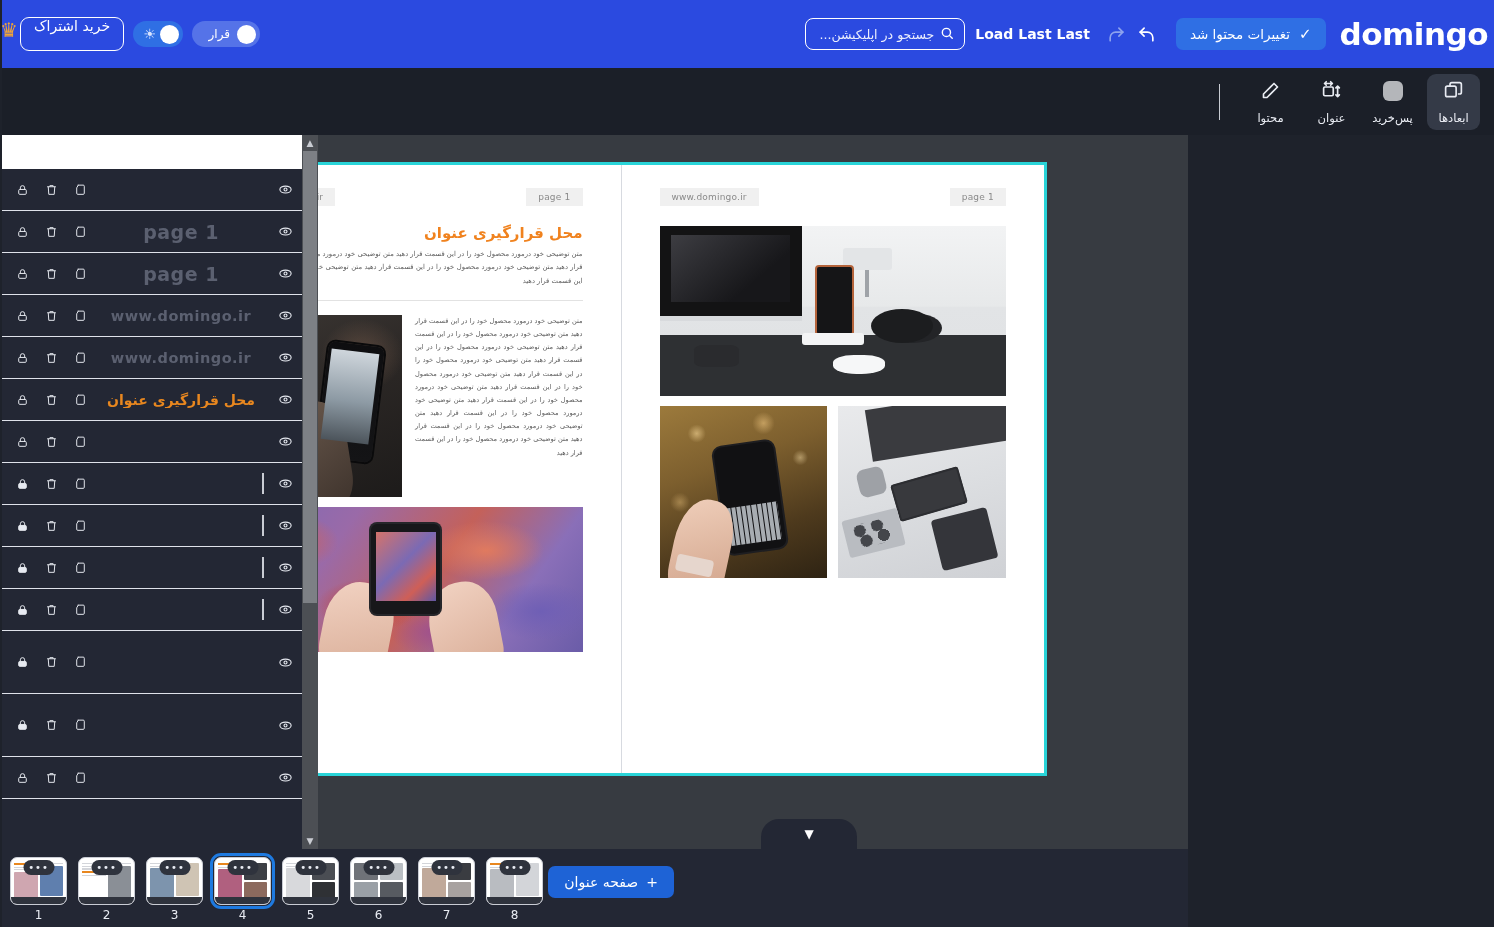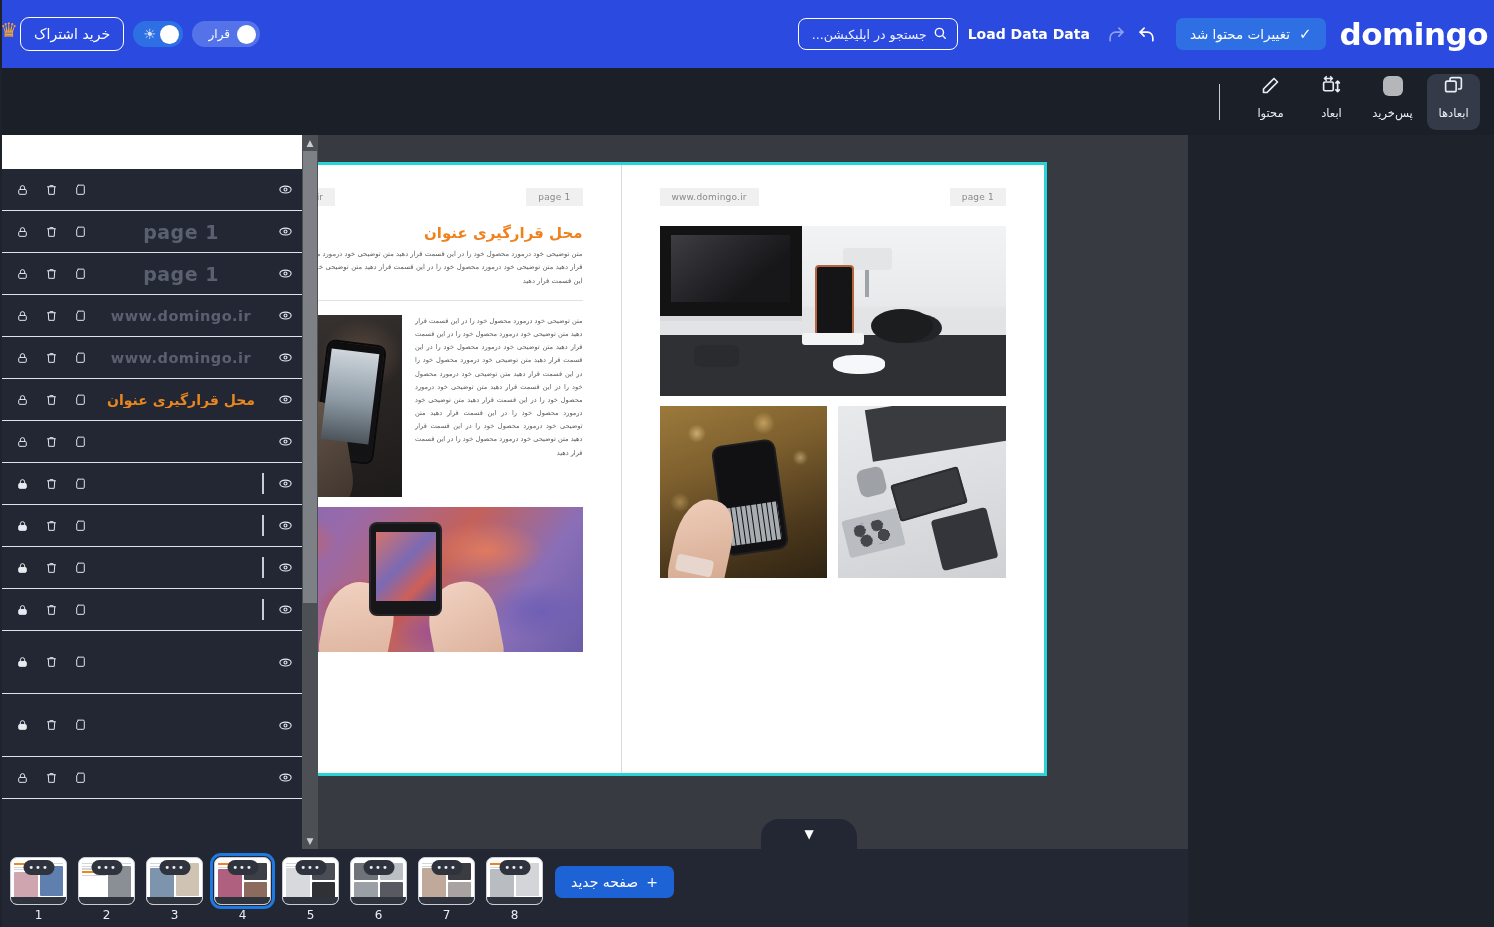--- a/index.html
+++ b/index.html
@@ -109,21 +109,21 @@
   .toggle-theme .knob {
     width: 19px; height: 19px; border-radius: 50%;
     background: #ffffff; flex: none;
   }
   .toggle-theme .sun { color: #d8e4ff; font-size: 14px; line-height: 1; }
 
   .subscribe {
     height: 34px;
     border: 1.5px solid #ffffff;
     border-radius: 9px;
-    display: flex; align-items: center;
+    display: flex; align-items: flex-end;
     gap: 7px;
     padding: 16px 13px;
     color: #ffffff;
     font-size: 14px;
     white-space: nowrap;
     cursor: pointer;
   }
   .crown {
     position: absolute;
     left: -2px; top: 18px;
@@ -137,21 +137,21 @@
     width: 1494px; height: 67px;
     background: #1b1f28;
     display: flex; align-items: center;
     direction: rtl;
     padding-right: 16px;
   }
   .tool {
     width: 53px; height: 56px;
     border-radius: 9px;
     display: flex; flex-direction: column;
-    align-items: center; 
+    align-items: center; justify-content: center;
     gap: 8px;
     color: #e9ecf3;
     cursor: pointer;
     margin-left: 8px;
   }
   .tool.active { background: #343a47; }
   .tool .tglyph { height: 24px; display: flex; align-items: center; }
   .tool .tlabel { font-size: 11.5px; }
   .tool .circ { width: 20px; height: 20px; border-radius: 6px; background: #b4b6ba; }
   .tool-div {
@@ -664,21 +664,21 @@
       <path d="M20 20v-4a7 7 0 0 0-7-7H4"></path>
     </svg>
   </div>
   <div class="icon-btn dim">
     <svg width="19" height="19" viewBox="0 0 24 24" fill="none" stroke="currentColor" stroke-width="2.1" stroke-linecap="round" stroke-linejoin="round">
       <polyline points="15 14 20 9 15 4"></polyline>
       <path d="M4 20v-4a7 7 0 0 1 7-7h9"></path>
     </svg>
   </div>
 
-  <div class="load-last">Load Data Data</div>
+  <div class="load-last">Load Last Last</div>
 
   <div class="searchbox">
     <span class="mag">
       <svg width="14" height="14" viewBox="0 0 24 24" fill="none" stroke="currentColor" stroke-width="2.4" stroke-linecap="round">
         <circle cx="11" cy="11" r="7"></circle>
           <line x1="16.5" y1="16.5" x2="21" y2="21"></line>
       </svg>
     </span>
     <input type="text" placeholder="جستجو در اپلیکیشن..." style="">
   </div>
@@ -716,21 +716,21 @@
     <span class="tlabel">پس‌خرید</span>
   </div>
   <div class="tool">
     <span class="tglyph">
       <svg width="21" height="21" viewBox="0 0 24 24" fill="none" stroke="currentColor" stroke-width="1.9" stroke-linecap="round">
         <rect x="3" y="8" width="11" height="10" rx="1.5"></rect>
         <path d="M4 4h9M4 4l2-2M4 4l2 2M13 4l-2-2M13 4l-2 2"></path>
         <path d="M19 7v12M19 7l-2 2M19 7l2 2M19 19l-2-2M19 19l2-2"></path>
       </svg>
     </span>
-    <span class="tlabel">ابعاد</span>
+    <span class="tlabel">عنوان</span>
   </div>
   <div class="tool">
     <span class="tglyph">
       <svg width="21" height="21" viewBox="0 0 24 24" fill="none" stroke="currentColor" stroke-width="1.9" stroke-linecap="round" stroke-linejoin="round">
         <path d="M4 20v-4L16 4l4 4L8 20H4z"></path>
       </svg>
     </span>
     <span class="tlabel">محتوا</span>
   </div>
   <div class="tool-div"></div>
@@ -1243,21 +1243,21 @@
   </span>
 </div>
 
 <div class="collapse-tab">
   <span>▼</span>
 </div>
 
 <div class="bottom-strip">
   <div class="new-page-btn">
     <span>+</span>
-    <span>صفحه جدید</span>
+    <span>صفحه عنوان</span>
   </div>
 
   <div class="thumbs">
 
     <div class="thumb-wrap">
       <div class="thumb">
         <span class="dots">•••</span>
         <span class="mini">
             <span class="half">
               <span class="ln o"></span>

